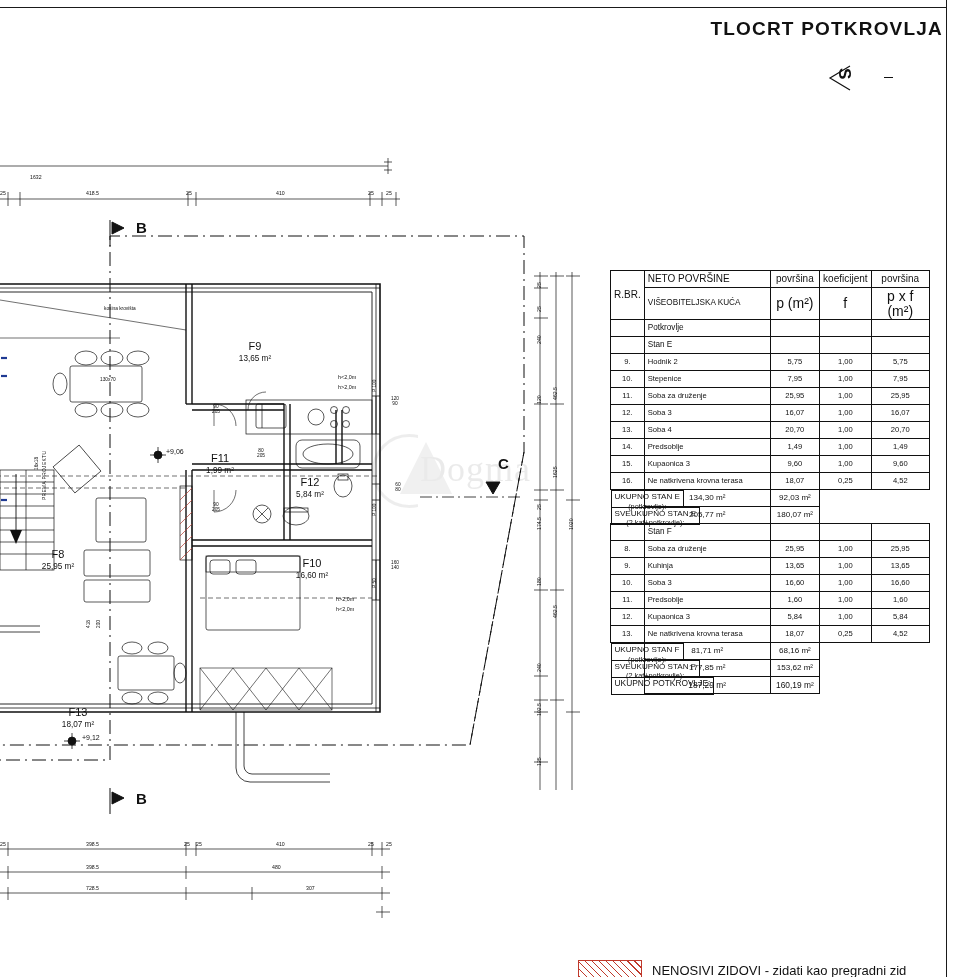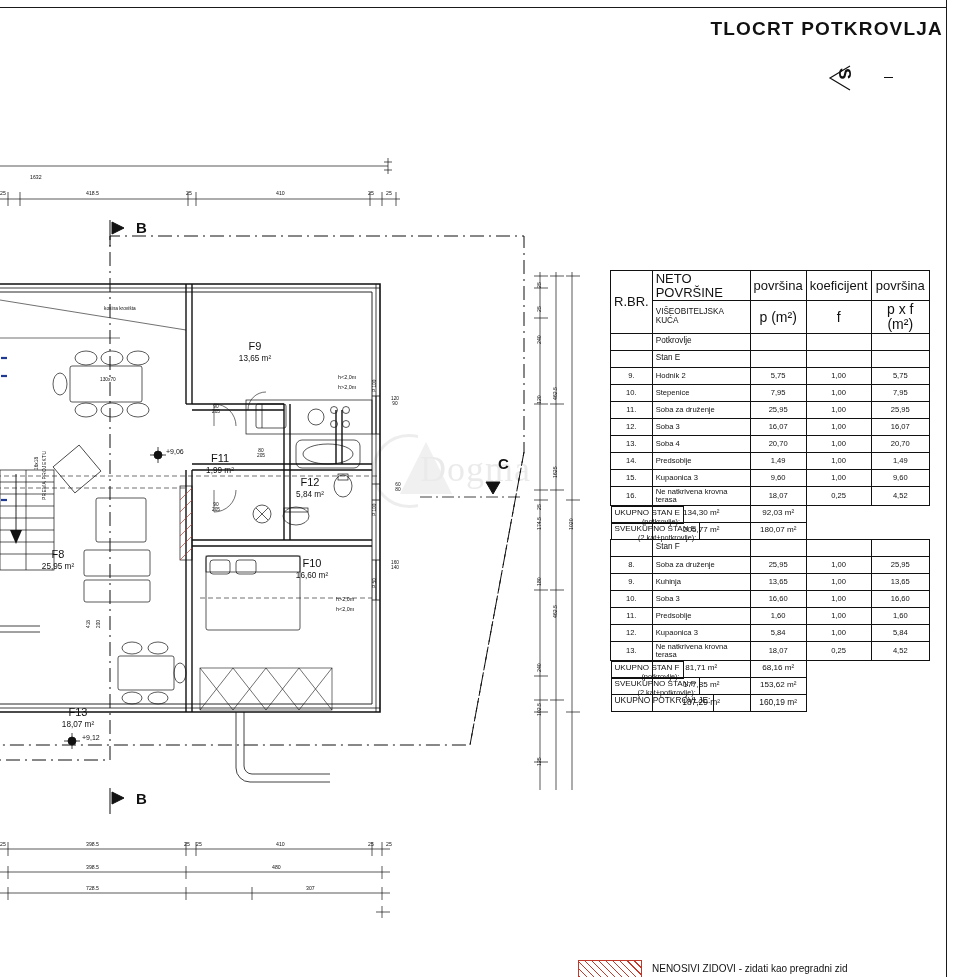--- a/index.html
+++ b/index.html
@@ -121,27 +121,27 @@
     height: 14px;
     vertical-align: middle;
     line-height: 1.05;
   }
   .c-num { width: 26px; text-align: center; }
   .c-name { width: 136px; text-align: left; }
   .c-p { width: 44px; text-align: center; }
   .c-f { width: 42px; text-align: center; }
   .c-pf { width: 56px; text-align: center; }
 
-  .hdr td { font-size: 13px; text-align: center; height: 15px; }
+  .hdr td { font-size: 10px; text-align: center; height: 15px; }
   .hdr2 td { font-size: 14px; height: 15px; }
   .hdr2 .c-name { text-align: left; font-size: 8.2px; }
   .sec td { font-size: 8.2px; height: 15px; }
   .sub { font-size: 7.3px; }
   .tot td { height: 22px; font-size: 8.1px; }
-  .tot .lbl { text-align: right; line-height: 1.15; }
+  .tot .lbl { text-align: center; line-height: 1.15; }
   .tot .val { text-align: center; font-size: 8.1px; }
   .grand td { height: 17px; font-size: 8.4px; }
   .grand .lbl { text-align: center; }
   .grand .val { text-align: center; }
 
   
   .plan { position: absolute; left: 0; top: 0; width: 610px; height: 977px; }
   .lbl {
     position: absolute;
     font-family: "Liberation Sans", sans-serif;
@@ -151,21 +151,21 @@
   .room-lbl { font-size: 8.2px; text-align: center; line-height: 1.25; }
   .room-lbl .nm { font-size: 11px; }
   .tiny { font-size: 5.4px; line-height: 1.15; }
   .tiny5 { font-size: 4.8px; line-height: 1.1; }
   .dimtxt { font-size: 5.2px; }
   .sect-letter { font-size: 15px; font-weight: bold; }
   .legend {
     position: absolute;
     left: 578px;
     top: 958px;
-    font-size: 10px;
+    font-size: 13px;
     white-space: nowrap;
   }
   .hatchbox {
     position: absolute;
     left: 578px;
     top: 960px;
     width: 62px;
     height: 16px;
     border: 1px solid #c0392b;
     background: repeating-linear-gradient(

